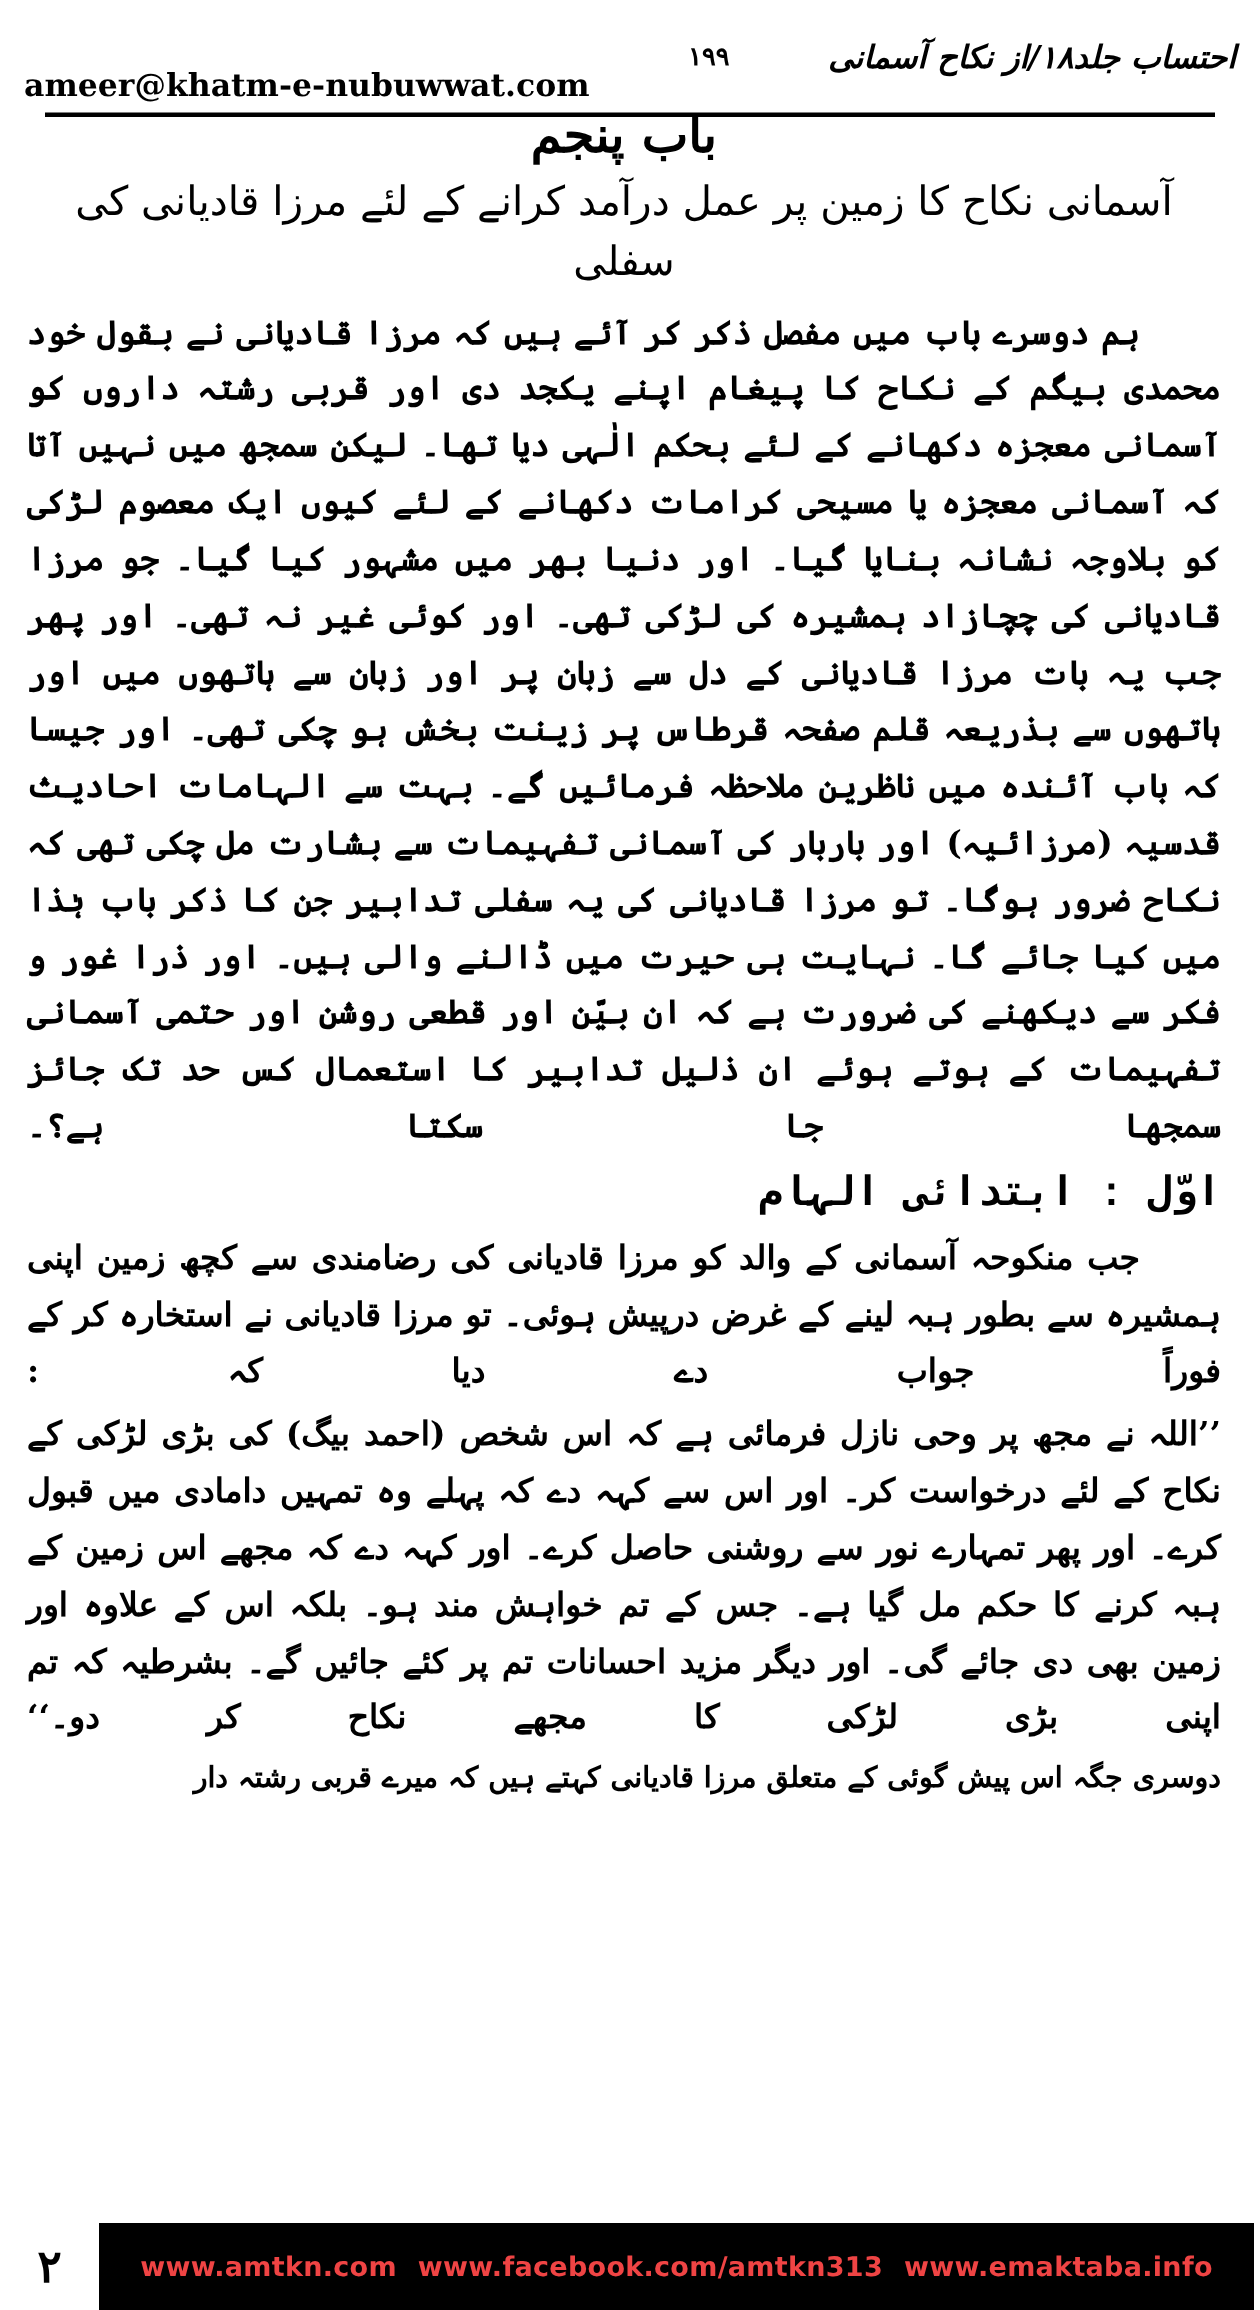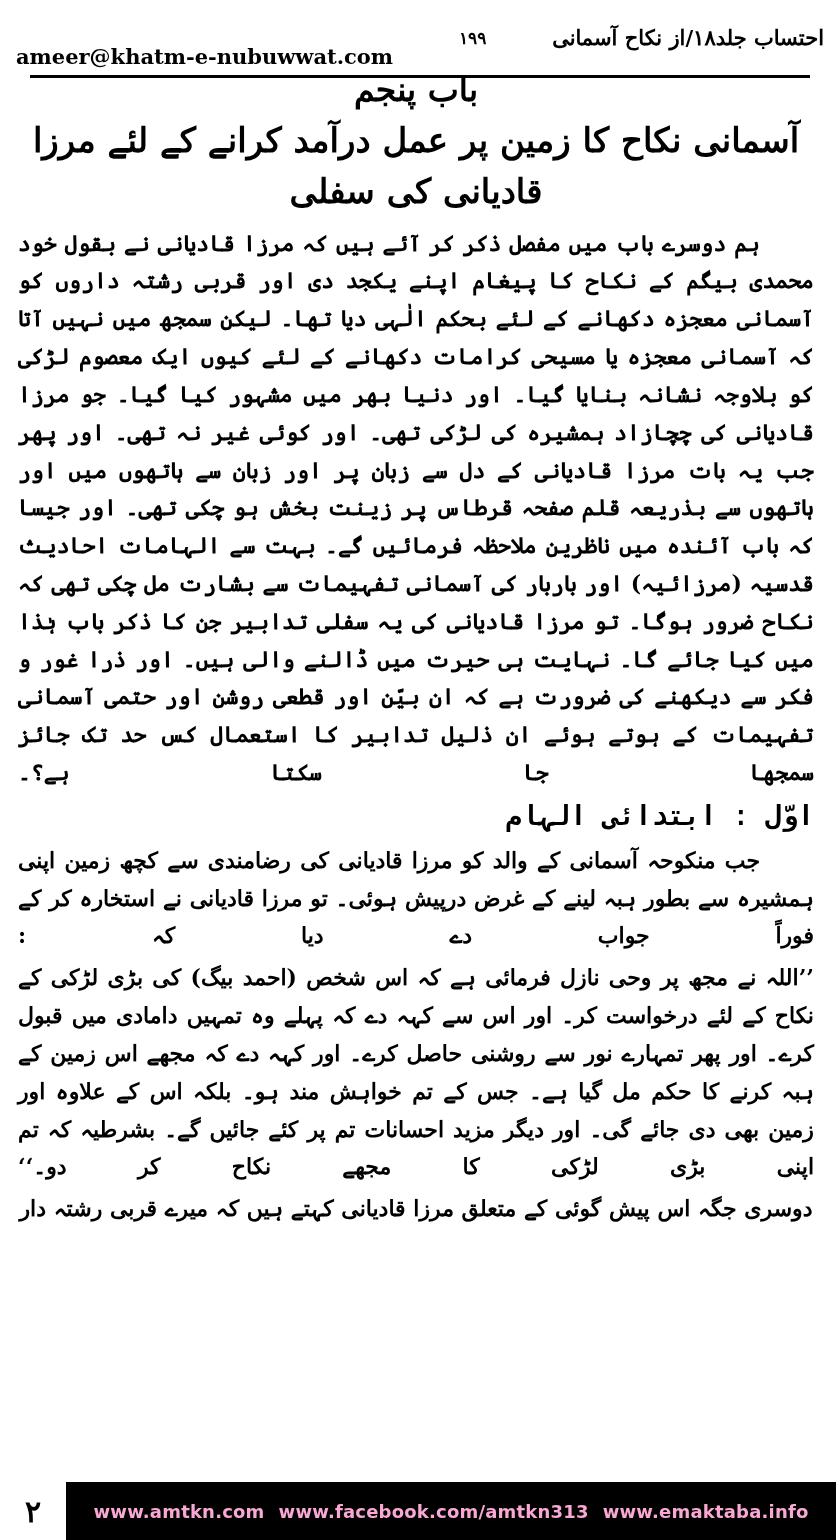--- a/index.html
+++ b/index.html
@@ -36,20 +36,21 @@
     justify-content: space-between;
     direction: rtl;
   }
   .header-right {
     font-family: "DejaVu Serif", serif;
     font-size: 21px;
     font-weight: 700;
     letter-spacing: 0.5px;
     direction: rtl;
     white-space: nowrap;
+    font-style: italic;
   }
   .header-center {
     font-family: "DejaVu Serif", serif;
     font-size: 17px;
     font-weight: 700;
     direction: rtl;
   }
   .header-left {
     font-family: "DejaVu Serif", serif;
     font-size: 21px;
@@ -76,22 +77,22 @@
     font-family: "DejaVu Serif", serif;
     font-size: 33px;
     font-weight: 700;
     direction: rtl;
     margin: 6px 0 2px 0;
     line-height: 1.35;
   }
   .chapter-subtitle {
     text-align: center;
     font-family: "DejaVu Serif", serif;
-    font-size: 34px;
-    font-weight: 700;
+    font-size: 27px;
+    font-weight: 400;
     direction: rtl;
     line-height: 1.5;
     margin: 0 0 8px 0;
     padding: 0 4px;
   }
 
   .para {
     font-family: "DejaVu Serif", serif;
     font-size: 22px;
     font-weight: 600;
@@ -120,24 +121,24 @@
     font-size: 18px;
     font-weight: 600;
     direction: rtl;
     text-align: right;
     margin: 2px 0 4px 0;
     line-height: 1.5;
   }
 
   .tail-line {
     font-family: "DejaVu Serif", serif;
-    font-size: 22px;
+    font-size: 19px;
     font-weight: 600;
     direction: rtl;
-    text-align: center;
+    text-align: right;
     line-height: 1.7;
     margin-top: 2px;
   }
 
   
   .footer {
     position: absolute;
     left: 0;
     right: 0;
     bottom: 0;
@@ -152,21 +153,21 @@
     align-items: center;
     justify-content: center;
     font-family: "DejaVu Serif", serif;
     font-size: 30px;
     font-weight: 700;
     color: #000;
   }
   .footer-bar {
     flex: 1;
     background: #000000;
-    color: #f9a8d4;
+    color: #ef4444;
     display: flex;
     align-items: center;
     justify-content: center;
     gap: 14px;
     font-family: "DejaVu Sans", sans-serif;
     font-size: 18px;
     font-weight: 700;
     letter-spacing: 0.2px;
     margin-right: 4px;
   }

